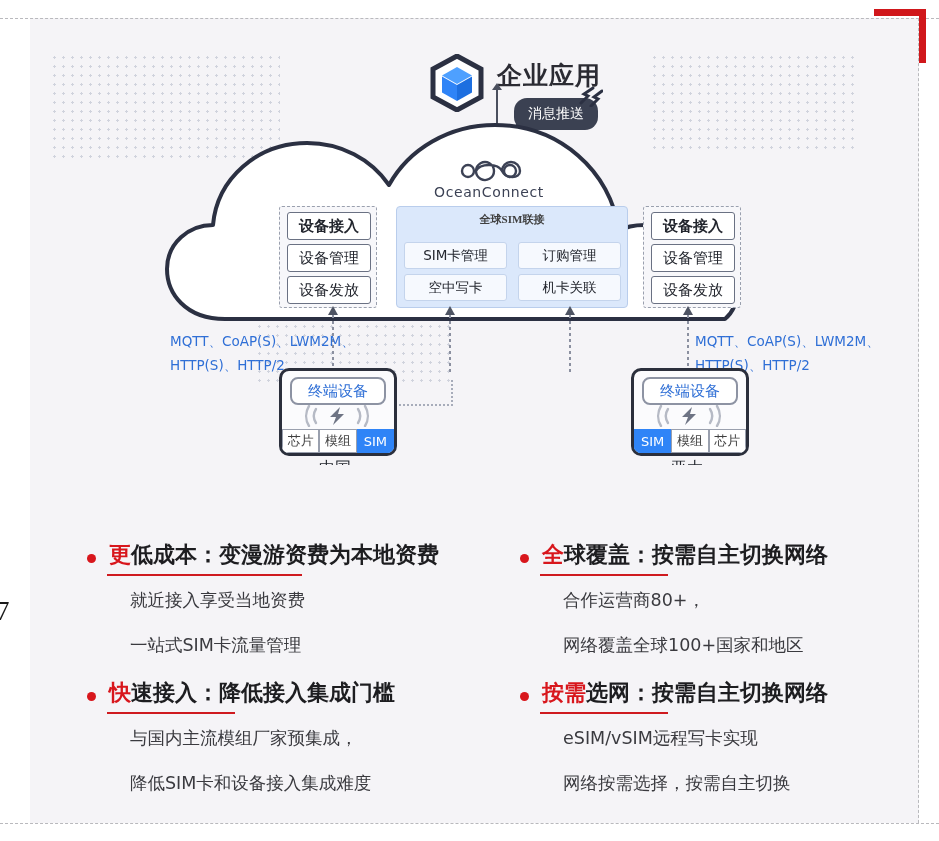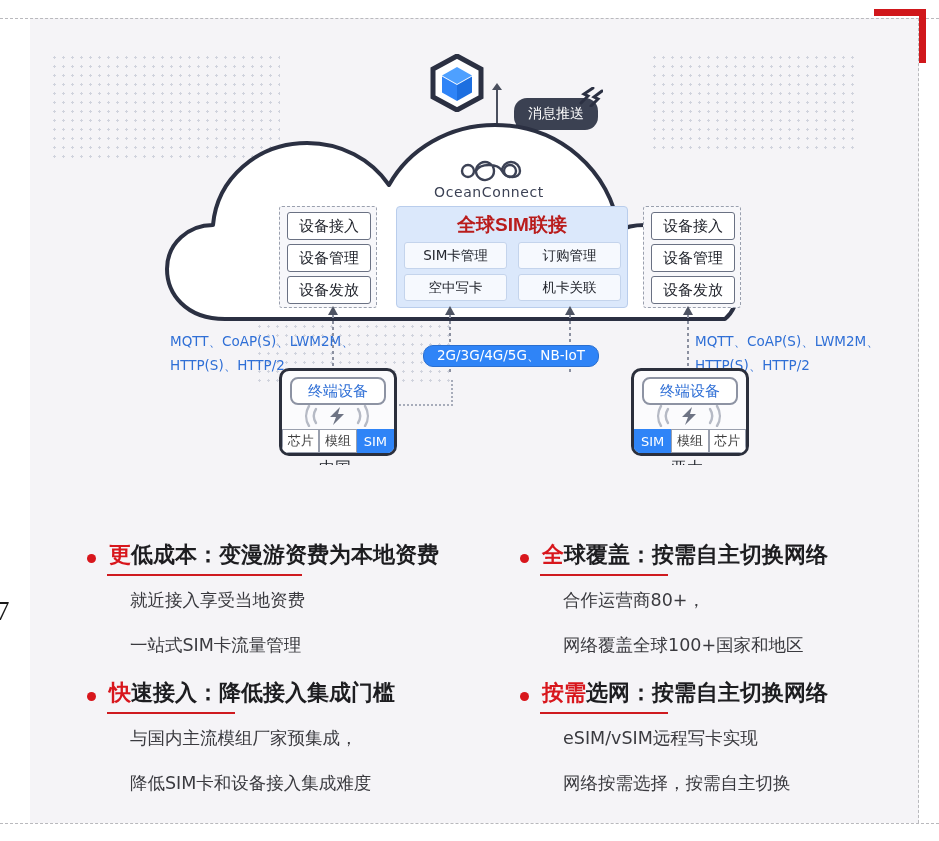--- a/index.html
+++ b/index.html
@@ -55,26 +55,26 @@
      color:#3c4255;letter-spacing:.6px;font-family:"DejaVu Sans",sans-serif;}
 
   
   .side-group{position:absolute;top:188px;width:96px;height:100px;border:1.5px dashed #9aa0ae;
      border-radius:3px;background:#f7f7fa;}
   .side-group.left{left:249px;}
   .side-group.right{left:613px;}
   .s-item{position:absolute;left:7px;width:82px;height:26px;border:1.5px solid #6a7183;border-radius:3px;
      background:#fff;display:flex;align-items:center;justify-content:center;
      font-size:15px;color:#23262e;font-family:"DejaVu Sans",sans-serif;}
-  .s-item.i0{top:5px;} .s-item.i1{top:37px;} .s-item.i2{top:69px;}
+  .s-item.i0{top:5px;font-weight:bold;} .s-item.i1{top:37px;} .s-item.i2{top:69px;}
 
   .sim-group{position:absolute;left:366px;top:188px;width:230px;height:100px;
      background:#dbe8fb;border:1.5px solid #b9cdec;border-radius:4px;}
-  .sim-title{position:absolute;left:0;top:5px;width:230px;text-align:center;font-size:19px;
-     font-weight:700;color:#b91c1c;font-family:Liberation Sans, sans-serif;}
+  .sim-title{position:absolute;left:0;top:5px;width:230px;text-align:center;font-size:11px;
+     font-weight:700;color:#404040;font-family:Liberation Serif, serif;}
   .sim-cell{position:absolute;width:101px;height:25px;background:#f6f9fe;border:1px solid #c4d4ec;
      border-radius:3px;display:flex;align-items:center;justify-content:center;font-size:13.5px;
      color:#23262e;font-family:"DejaVu Sans",sans-serif;}
   .sim-cell.c0{left:7px;top:35px;} .sim-cell.c1{left:121px;top:35px;}
   .sim-cell.c2{left:7px;top:67px;} .sim-cell.c3{left:121px;top:67px;}
 
   
   .proto{position:absolute;font-size:13.5px;color:#2f6fd6;line-height:24px;
      font-family:"DejaVu Sans",sans-serif;white-space:pre-line;}
   .proto.left{left:140px;top:311px;}
@@ -148,20 +148,21 @@
     <div class="dot-field" style="left:20px;top:35px;width:230px;height:110px;"></div>
     <div class="dot-field" style="left:225px;top:295px;width:200px;height:75px;"></div>
     <div class="dot-field" style="left:620px;top:35px;width:210px;height:100px;"></div>
 
     <svg class="hexicon" viewBox="0 0 56 58">
       <polygon points="28,2 52,15 52,43 28,56 4,43 4,15" fill="#fff" stroke="#2b3042" stroke-width="5"></polygon>
       <polygon points="28,13 43,21.5 28,30 13,21.5" fill="#4ea0ff"></polygon>
       <polygon points="13,22.5 28,31 28,47 13,38.5" fill="#2f84f7"></polygon>
       <polygon points="43,22.5 43,38.5 28,47 28,31" fill="#1d6fe0"></polygon>
     </svg>
+    <div class="ent-title">企业应用</div>
     <div class="vert-arrow"></div>
     <div class="push-pill">消息推送</div>
     <div class="push-tail"></div>
     <svg class="zigzag" width="24" height="20" viewBox="0 0 24 20">
       <path d="M2,16 L9,9 L5,7 L14,1" fill="none" stroke="#2b3042" stroke-width="3" stroke-linecap="round"></path>
       <path d="M12,19 L19,12 L15,10 L23,4" fill="none" stroke="#2b3042" stroke-width="3" stroke-linecap="round"></path>
     </svg>
 
     <svg class="cloud-svg" width="620" height="200" viewBox="0 0 620 200">
       <path d="M60,198 C20,198 2,172 2,148 C2,122 24,104 48,104 C52,58 92,22 142,22
@@ -201,21 +202,20 @@
 
     <div class="up-arrow" style="left:302px;top:297px;"></div>
     <div class="up-arrow" style="left:419px;top:297px;"></div>
     <div class="up-arrow" style="left:539px;top:297px;"></div>
     <div class="up-arrow" style="left:657px;top:297px;"></div>
 
     <div class="proto left">MQTT、CoAP(S)、LWM2M、
 HTTP(S)、HTTP/2</div>
     <div class="proto right">MQTT、CoAP(S)、LWM2M、
 HTTP(S)、HTTP/2</div>
-    <div class="net-pill">2G/3G/4G/5G、NB-IoT</div>
 
     <div class="dot-line" style="left:313px;top:387px;width:0;height:22px;border-left:2px dotted #a7acba;"></div>
     <div class="dot-line" style="left:313px;top:386px;width:110px;height:0;border-top:2px dotted #a7acba;"></div>
     <div class="dot-line" style="left:421px;top:362px;width:0;height:26px;border-left:2px dotted #a7acba;"></div>
     <div class="dot-line" style="left:665px;top:387px;width:0;height:22px;border-left:2px dotted #a7acba;"></div>
     <div class="dot-line" style="left:601px;top:386px;width:66px;height:0;border-top:2px dotted #a7acba;"></div>
     <div class="dot-line" style="left:601px;top:362px;width:0;height:26px;border-left:2px dotted #a7acba;"></div>
 
     <div class="device left">
       <div class="dev-title">终端设备</div>

